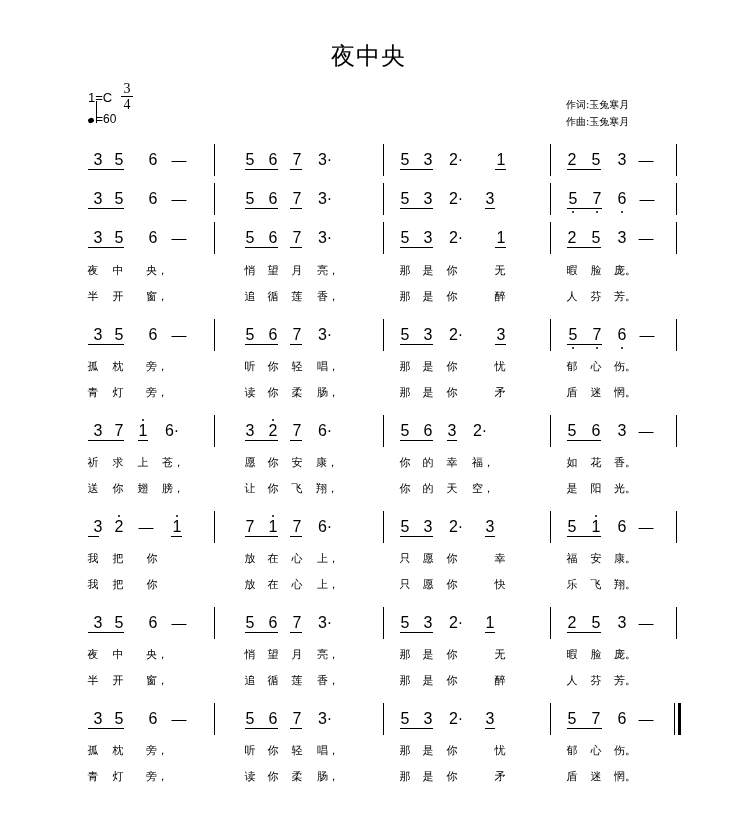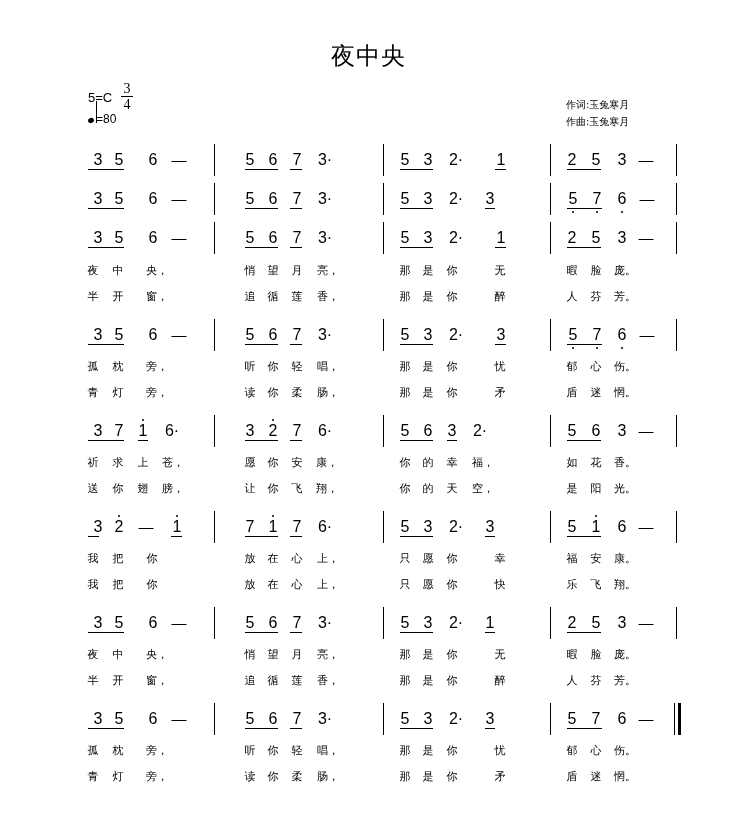--- a/index.html
+++ b/index.html
@@ -24,28 +24,28 @@
   .dot { position: absolute; width: 2px; height: 2px; background: #000; border-radius: 50%; }
   .bar { position: absolute; width: 1px; background: #000; }
   .bar.thick { width: 3px; }
   .ly { position: absolute; font-size: 11px; transform: translate(-50%, -50%); line-height: 12px; }
 </style>
 </head>
 <body>
 
 <div class="title">夜中央</div>
 
-<div class="key">5=C</div>
+<div class="key">1=C</div>
 <div class="timesig">
   <div>3</div>
   <div class="line"></div>
   <div>4</div>
 </div>
 <div class="stem"></div>
-<div class="tempo"><span class="notehead"></span><span>=80</span></div>
+<div class="tempo"><span class="notehead"></span><span>=60</span></div>
 
 <div class="credits">
   <div>作词:玉兔寒月</div>
   <div>作曲:玉兔寒月</div>
 </div>
 
 <div id="score">
     <div class="row" style="top: 0px;">
       <span class="n" style="left: 98px; top: 160px;">3</span>
       <span class="n" style="left: 119px; top: 160px;">5</span>

